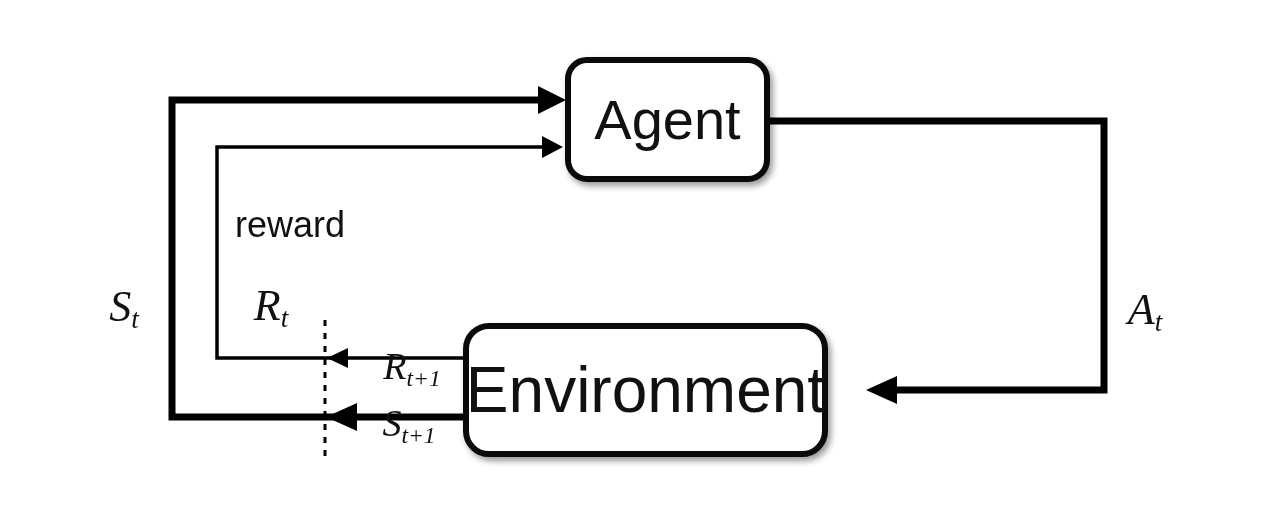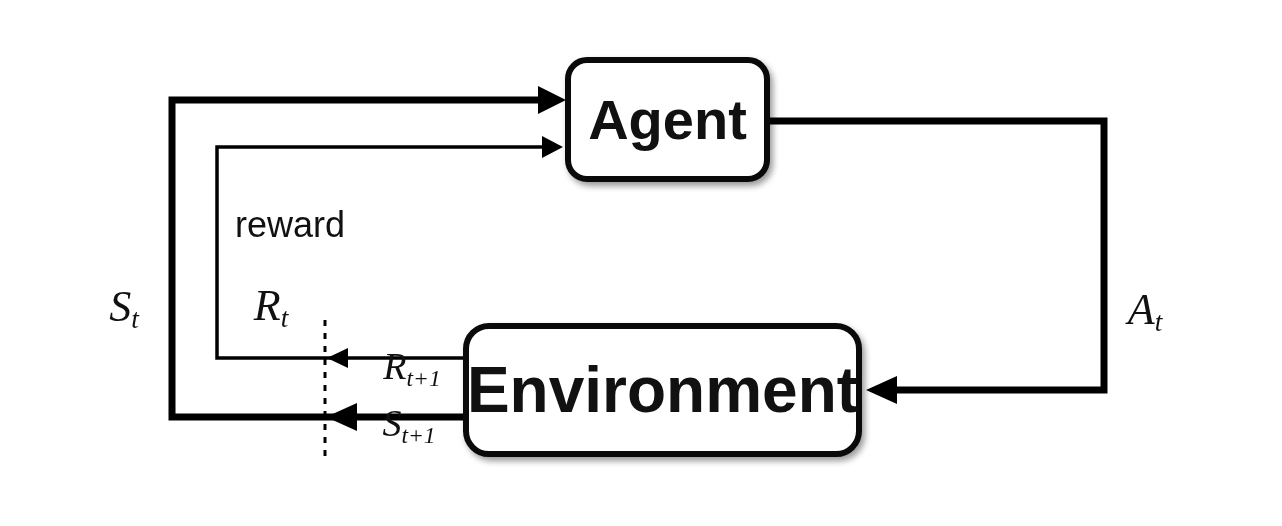--- a/index.html
+++ b/index.html
@@ -44,29 +44,28 @@
     box-shadow: 3px 4px 6px rgba(0,0,0,0.40);
   }
   .node-agent {
     left: 565px; top: 57px;
     width: 205px; height: 125px;
     border-radius: 22px;
     font-size: 56px;
   }
   .node-environment {
     left: 463px; top: 323px;
-    width: 399px; height: 134px;
+    width: 365px; height: 134px;
     border-radius: 26px;
     font-size: 64px;
   }
   .node .node-label {
     line-height: 1;
     letter-spacing: 0px;
     white-space: nowrap;
-    font-weight: bold;
   }
   .word-label {
     position: absolute;
     transform: translate(-50%, -50%);
     font-size: 36px;
     line-height: 1;
     white-space: nowrap;
   }
   .math-label {
     position: absolute;

